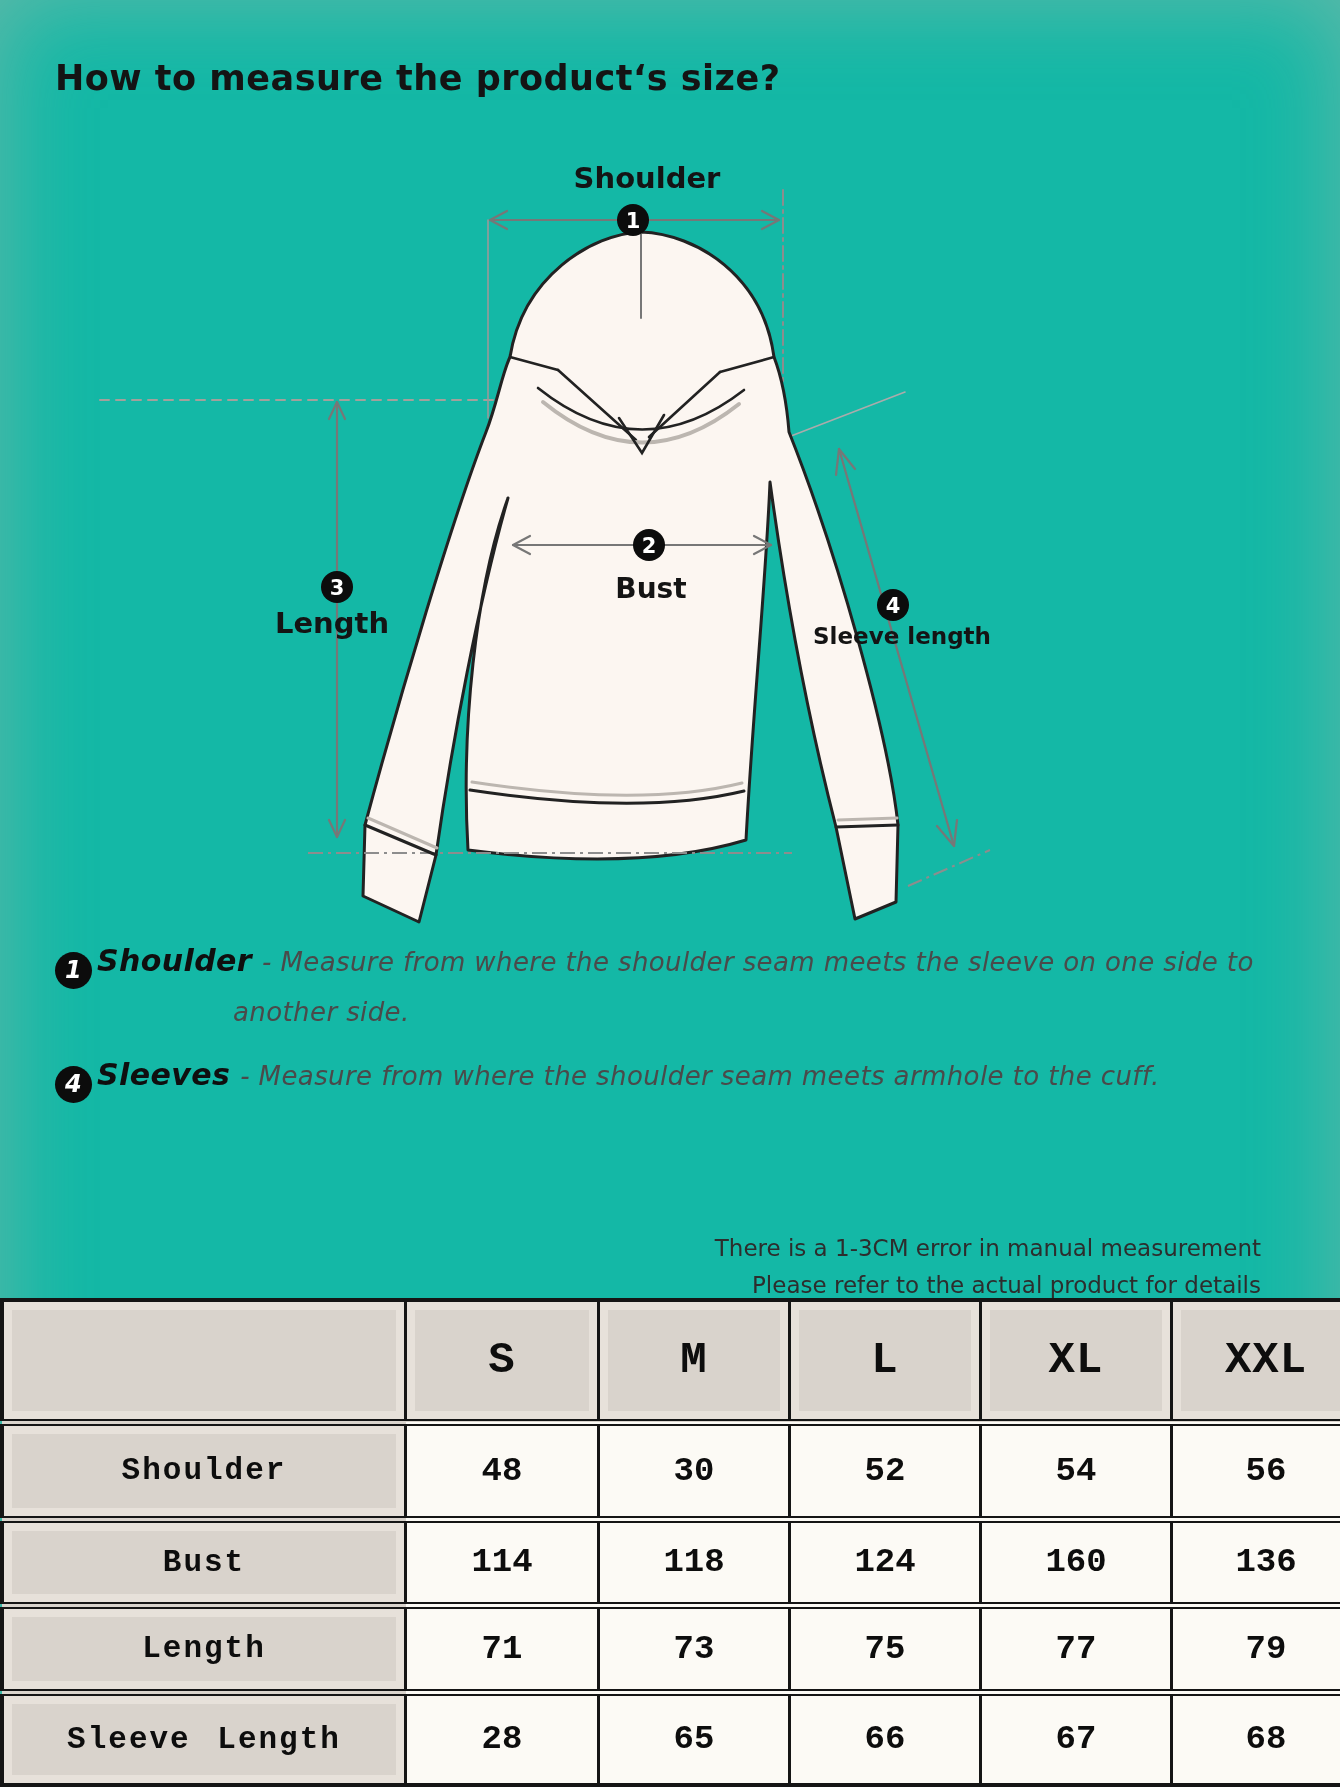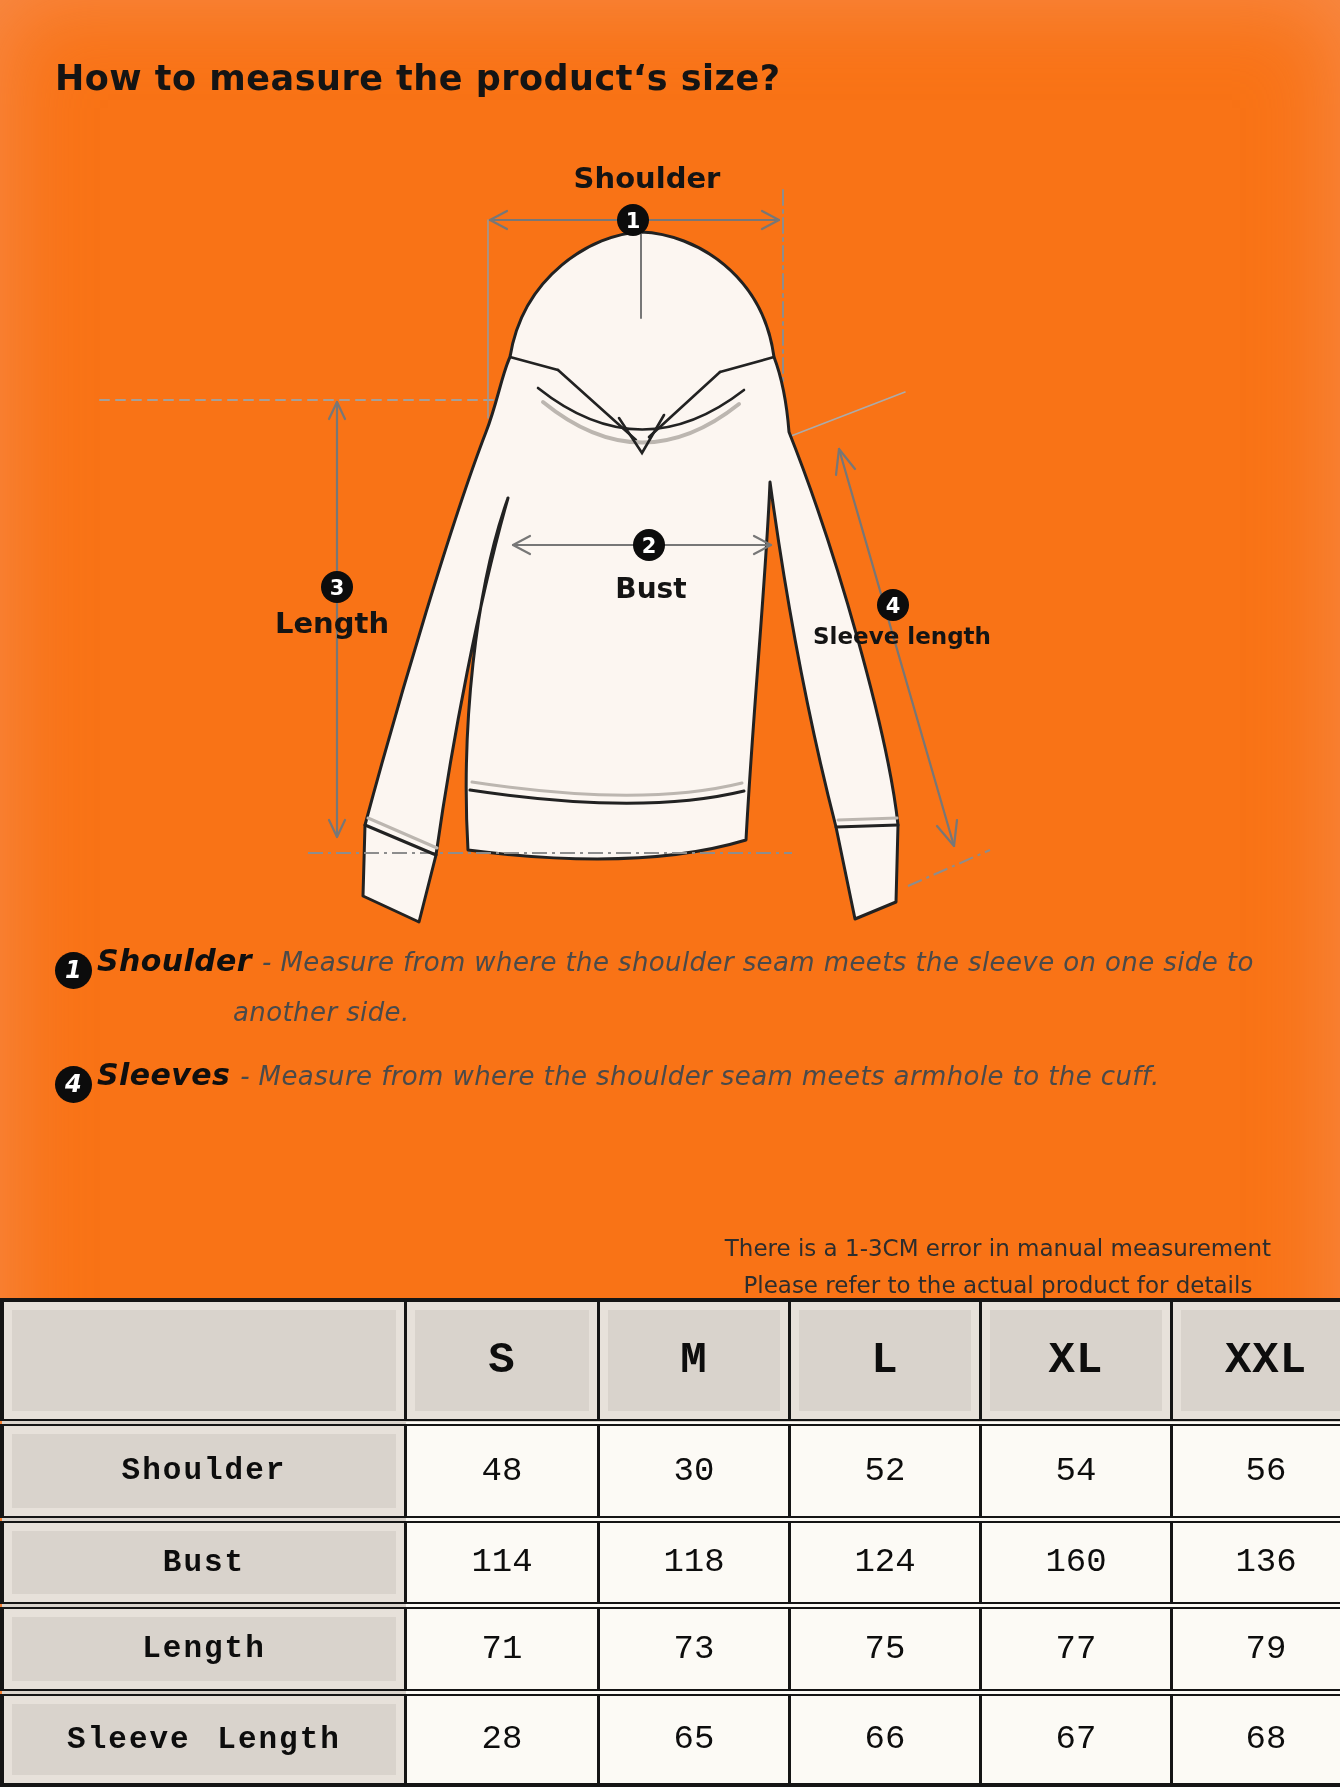--- a/index.html
+++ b/index.html
@@ -1,18 +1,18 @@
 <!DOCTYPE html>
 <html><head>
 <meta charset="utf-8">
 <style>
   html,body{margin:0;padding:0;background:#e8e2dc;}
   #stage{
     position:relative;width:1340px;height:1787px;overflow:hidden;
-    background:#f97316;
+    background:#14b8a6;
     box-shadow:inset 0 0 90px rgba(243,186,176,.35);
     font-family:"DejaVu Sans",sans-serif;color:#111;
   }
   
   .title{
     position:absolute;left:55px;top:58px;width:1200px;
     font-size:35px;font-weight:bold;letter-spacing:.5px;color:#141414;
   }
   
   .diagram{position:absolute;left:0;top:150px;width:1340px;height:810px;}
@@ -27,38 +27,38 @@
     letter-spacing:.4px;margin-bottom:17px;font-style:italic;
   }
   .ins-circle{
     display:inline-block;width:37px;height:37px;border-radius:50%;
     background:#0c0c0c;color:#fff;text-align:center;line-height:37px;
     font-size:24px;font-weight:bold;vertical-align:-7px;text-indent:0;
   }
   .ins-term{font-weight:bold;font-size:30px;color:#0f0f0f;margin:0 10px 0 5px;}
   
   .notes{
-    position:absolute;top:1230px;right:69px;text-align:center;
+    position:absolute;top:1230px;right:79px;text-align:right;
     font-size:23px;line-height:37px;color:#2d2d2d;
   }
   
   .size-table-wrap{position:absolute;left:0;top:1298px;width:1340px;height:489px;}
   table.size-table{
     width:1340px;height:489px;border-collapse:collapse;table-layout:fixed;
     font-family:"Liberation Mono",monospace;color:#0d0d0d;
   }
   table.size-table{border:4px solid #151515;}
   .size-table th,.size-table td{border:3px solid #151515;text-align:center;vertical-align:middle;padding:0;}
   .size-table tr:not(:first-child) th,
   .size-table tr:not(:first-child) td{border-top:7px double #151515;}
   .shade{background:#d9d3cc;box-shadow:inset 0 0 0 8px #e7e1da;}
   .plain{background:#fcfaf5;}
   .col-head{font-size:44px;font-weight:bold;letter-spacing:1px;}
   .row-label{font-size:31px;font-weight:bold;letter-spacing:2px;word-spacing:6px;}
-  .num-cell{font-size:34px;font-weight:normal;margin-top:36px;}
+  .num-cell{font-size:34px;font-weight:bold;margin-top:36px;}
 </style>
 </head>
 <body>
 
 <div id="stage">
 
   <div class="title">How to measure the product‘s size?</div>
 
   <div class="diagram">
     <svg width="1340" height="810" viewBox="0 0 1340 810">

